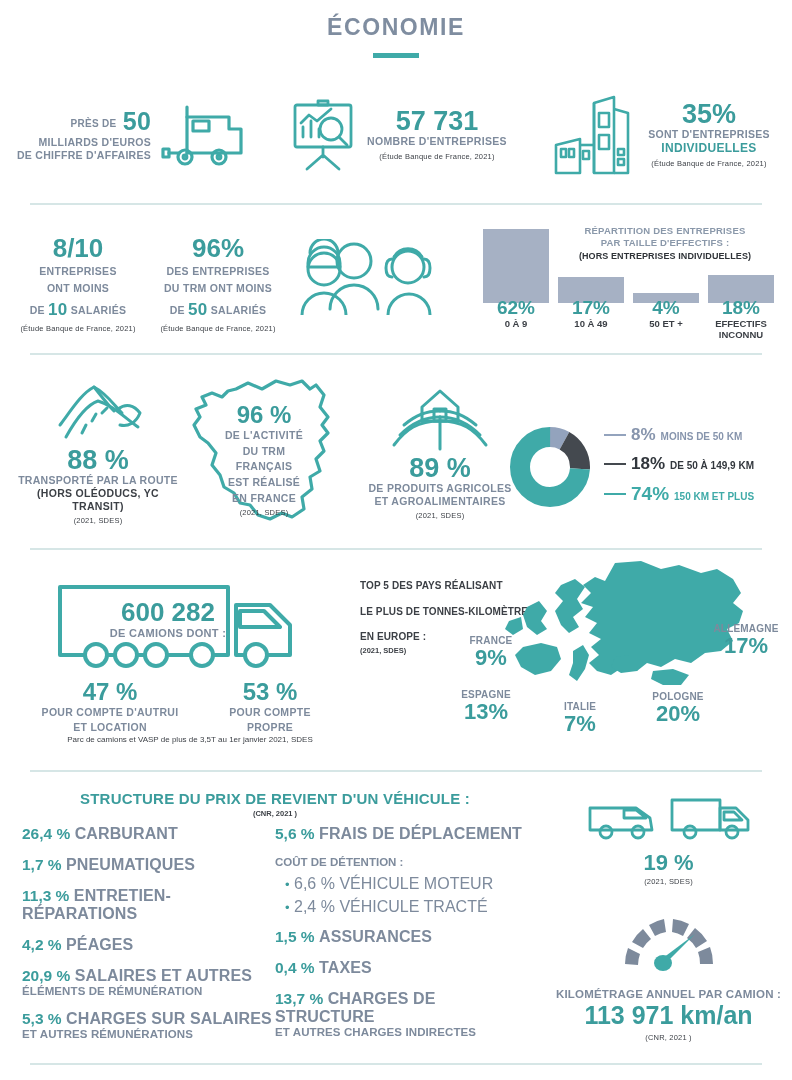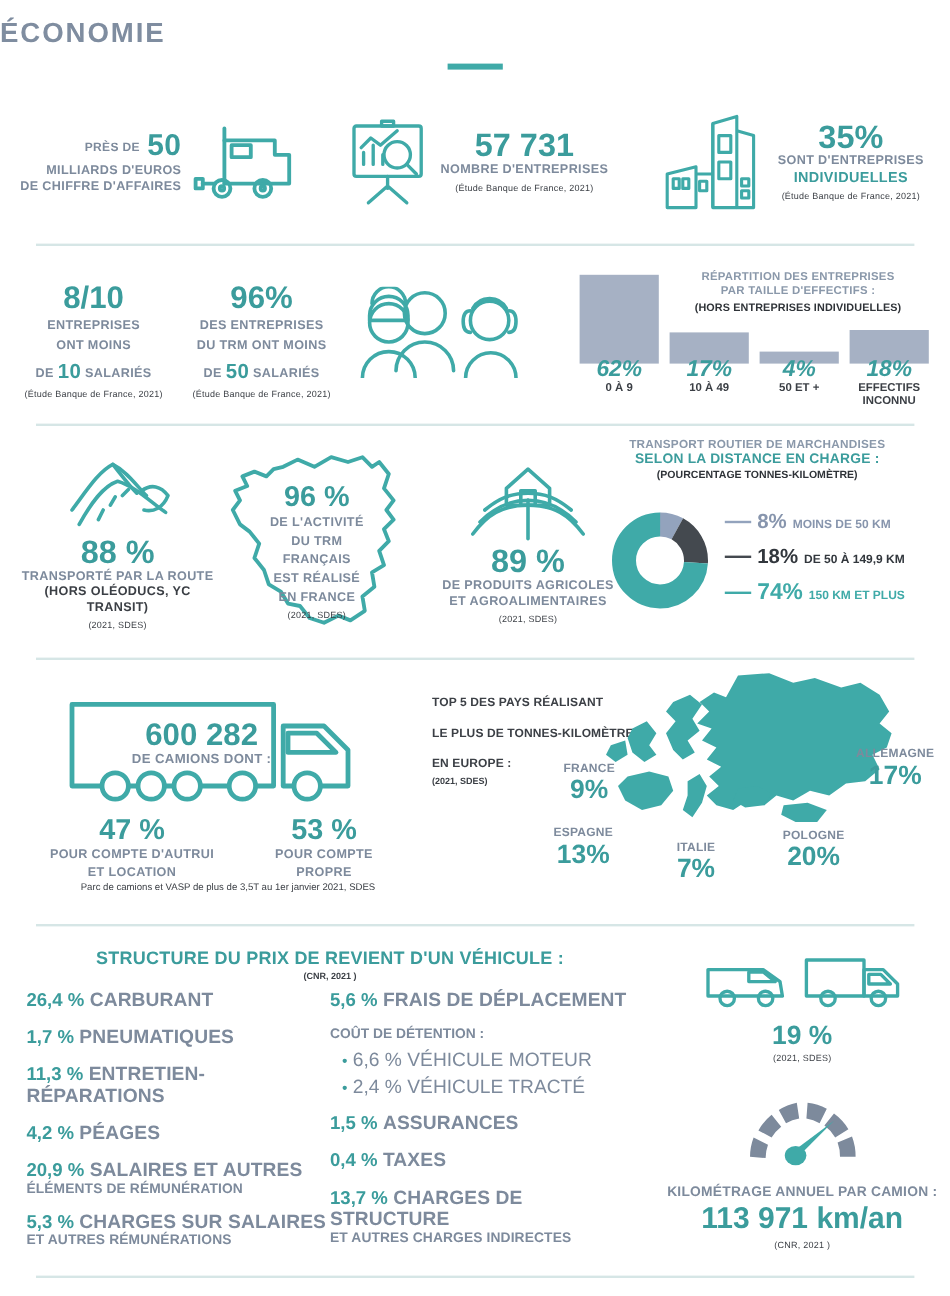--- a/index.html
+++ b/index.html
@@ -8,21 +8,21 @@
     background: #ffffff;
     font-family: "Liberation Sans", sans-serif;
     color: #7d8a9c;
     overflow: hidden;
     position: relative;
   }
   .teal { color: #3b9c9c; }
   .dark { color: #3b3f45; }
 
   
-  .header { padding-top: 14px; }
+  .header { text-align: center; padding-top: 14px; }
   .header h1 {
     font-size: 23px; letter-spacing: 1.6px; font-weight: bold;
     color: #7f8da0;
   }
   .header .rule {
     width: 46px; height: 5px; background: #3faaa8;
     margin: 12px auto 0;
   }
 
   .divider {
@@ -54,21 +54,21 @@
   
   .barchart { position: absolute; left: 483px; top: 8px; width: 300px; height: 118px; }
   .bartitle { position: absolute; right: 2px; top: 2px; width: 232px; text-align: center; }
   .bartitle .t1 { font-size: 9.5px; font-weight: bold; color: #8a98aa; line-height: 1.3; letter-spacing: .2px;}
   .bartitle .t2 { font-size: 9px; font-weight: bold; color: #2f3338; letter-spacing: .1px; margin-top: 1px;}
   .bars { position: absolute; left: 0; bottom: 38px; width: 300px; height: 80px; display: flex; align-items: flex-end; gap: 9px; }
   .barcol { width: 66px; }
   .bar { background: #a6b1c4; width: 100%; }
   .barlabels { position: absolute; left: 0; bottom: 0; width: 300px; display: flex; gap: 9px; }
   .barlabel { width: 66px; text-align: center; }
-  .barlabel .pct { font-size: 19px; font-weight: bold; color: #3b9c9c; font-style: italic; }
+  .barlabel .pct { font-size: 19px; font-weight: bold; color: #3b9c9c; }
   .barlabel .cap { font-size: 9.5px; font-weight: bold; color: #3b3f45; line-height: 1.15; }
 
   
   #row3 { top: 365px; height: 175px; }
   .r3cell { position: absolute; text-align: center; }
 
   .francebox { position: absolute; left: 178px; top: 2px; width: 170px; height: 170px; }
   .francetext { position: absolute; left: 34px; top: 36px; width: 104px; text-align: center; }
   .francetext .big { font-size: 24px; }
   .francetext .lbl { font-size: 10.5px; line-height: 1.3; margin-top: 2px; }
@@ -351,25 +351,20 @@
         <path d="M50 36 L50 68"></path>
       </g>
     </svg>
     <div class="big teal">89 %</div>
     <div class="lbl">DE PRODUITS AGRICOLES</div>
     <div class="lbl">ET AGROALIMENTAIRES</div>
     <div class="src">(2021, SDES)</div>
   </div>
 
   <div class="donutsec">
-    <div class="donuttitle">
-      <div class="d1">TRANSPORT ROUTIER DE MARCHANDISES</div>
-      <div class="d2">SELON LA DISTANCE EN CHARGE :</div>
-      <div class="d3">(POURCENTAGE TONNES-KILOMÈTRE)</div>
-    </div>
     <div class="donutbody">
       <svg width="100" height="100" viewBox="0 0 100 100">
 
         <circle r="30" cx="50" cy="50" fill="none" stroke="#93a3bd" stroke-width="20" stroke-dasharray="15.08 173.4" transform="rotate(-90 50 50)"></circle>
 
         <circle r="30" cx="50" cy="50" fill="none" stroke="#44494f" stroke-width="20" stroke-dasharray="33.93 154.5" stroke-dashoffset="-15.08" transform="rotate(-90 50 50)"></circle>
 
         <circle r="30" cx="50" cy="50" fill="none" stroke="#3faaa8" stroke-width="20" stroke-dasharray="139.5 48.9" stroke-dashoffset="-49.01" transform="rotate(-90 50 50)"></circle>
       </svg>
       <div class="legend">

